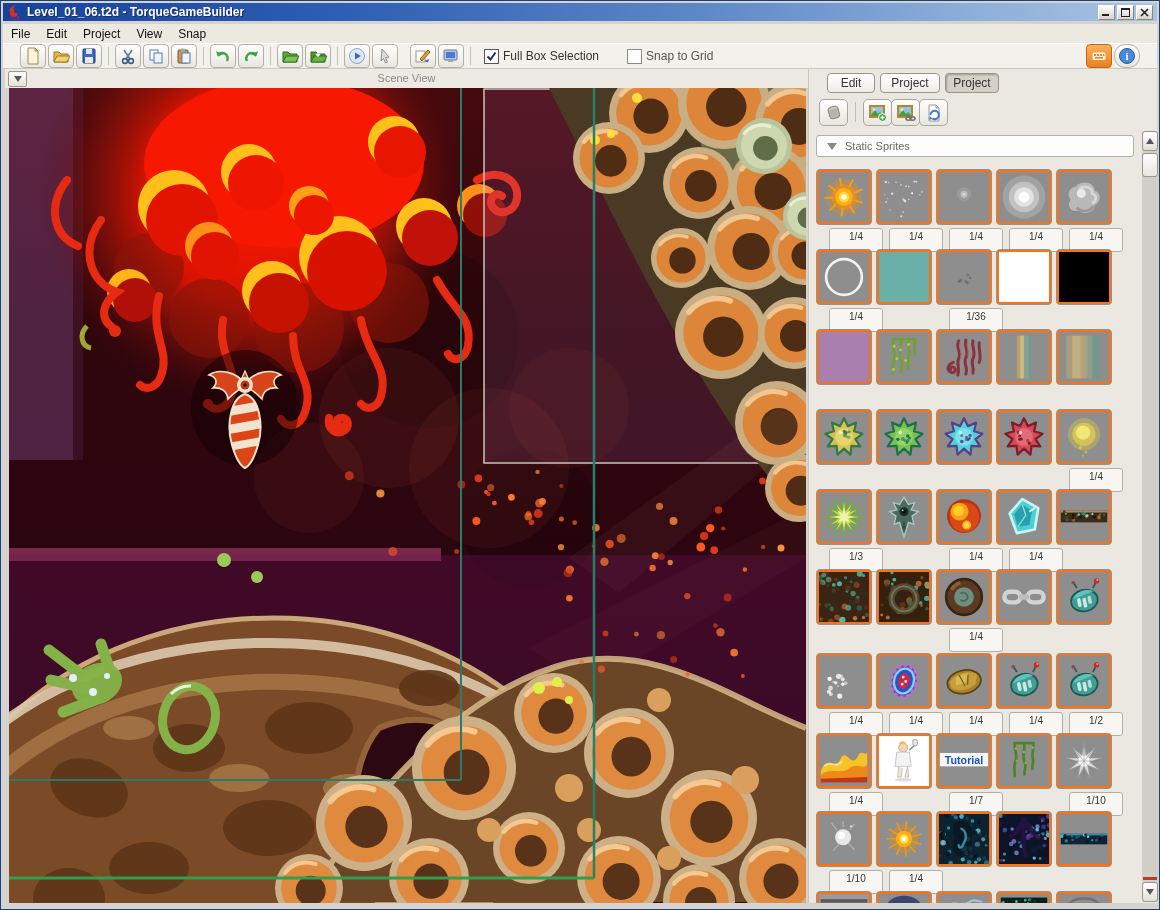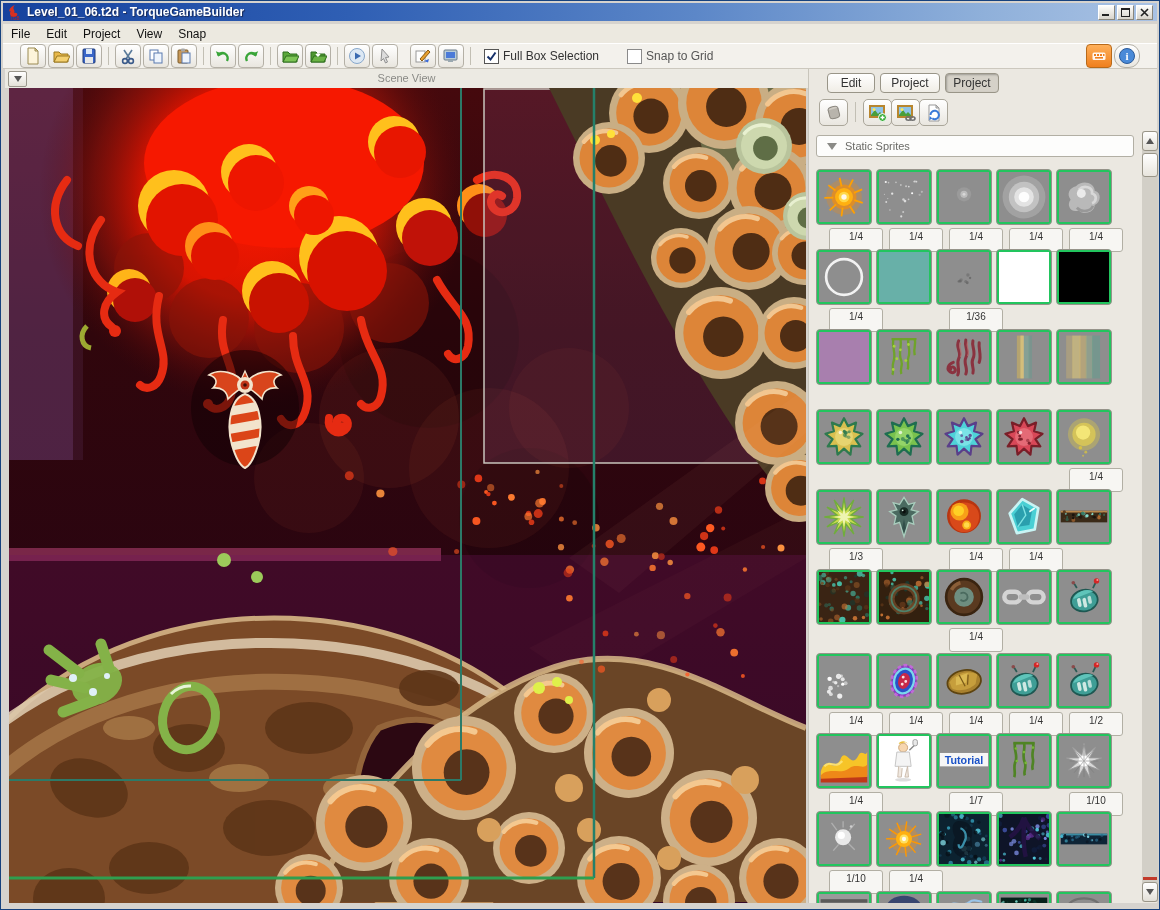--- a/index.html
+++ b/index.html
@@ -53,21 +53,21 @@
     background:linear-gradient(180deg,#ffffff,#e9e6df);display:flex;align-items:center;justify-content:center;}
   .psep{position:absolute;width:1px;height:20px;background:#c2bfb4;}
   .section-head{position:absolute;left:7px;top:66px;width:318px;height:22px;background:#fdfdfc;
     border:1px solid #b2afa4;border-radius:3px;box-sizing:border-box;font-size:11px;color:#6a6a66;
     display:flex;align-items:center;}
   .section-head .tri{width:0;height:0;border-left:5px solid transparent;border-right:5px solid transparent;
     border-top:7px solid #8a8a86;margin:0 8px 0 10px;}
   #sprite-grid{position:absolute;left:7px;top:96px;width:322px;height:738px;overflow:hidden;}
   .srow{position:absolute;left:0;display:flex;}
   .scell{width:56px;margin-right:4px;display:flex;flex-direction:column;align-items:center;}
-  .sthumb{width:50px;height:50px;padding:2px;background:#22c55e;border:1px solid #96938a;border-radius:4px;}
+  .sthumb{width:50px;height:50px;padding:2px;background:#f97316;border:1px solid #96938a;border-radius:4px;}
   .slabel{width:54px;height:24px;margin-top:3px;background:#f7f6f3;border:1px solid #b2afa4;border-radius:3px;
     font-size:10px;color:#333;text-align:center;line-height:15px;box-sizing:border-box;margin-left:24px;}
   
   .vscroll{position:absolute;left:333px;top:62px;width:16px;height:771px;background:#d2cfc7;border-radius:2px;}
   .sbtn{position:absolute;left:0;width:16px;height:20px;background:linear-gradient(180deg,#fff,#e2dfd7);
     border:1px solid #999588;border-radius:3px;box-sizing:border-box;display:flex;align-items:center;justify-content:center;}
   .sthumbbar{position:absolute;left:0;top:22px;width:16px;height:24px;background:linear-gradient(180deg,#fff,#e8e5dd);
     border:1px solid #999588;border-radius:3px;box-sizing:border-box;}
   .smark{position:absolute;left:1px;width:14px;height:3px;background:#c23a2a;bottom:22px;}
   .uparrow{width:0;height:0;border-left:4px solid transparent;border-right:4px solid transparent;border-bottom:6px solid #555;}

